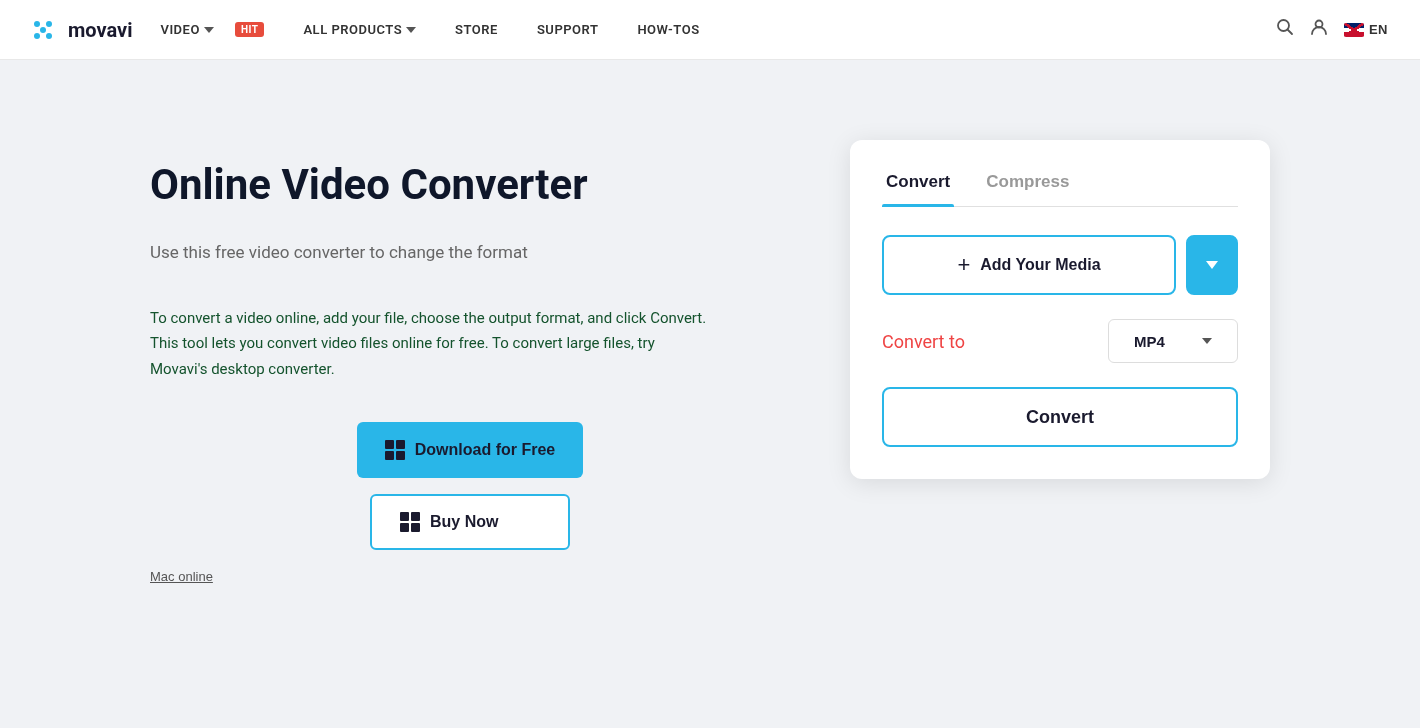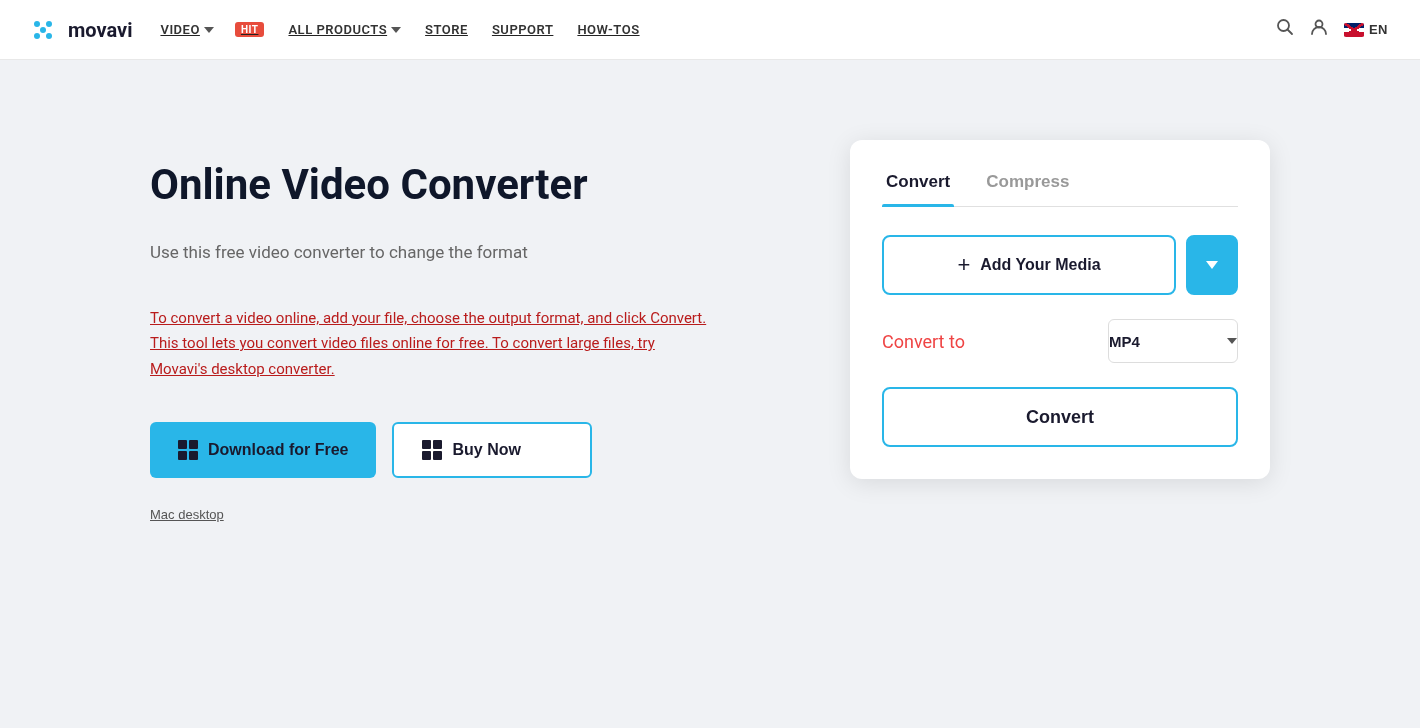--- a/index.html
+++ b/index.html
@@ -24,23 +24,22 @@
       color: #1a1a2e;
       text-decoration: none;
     }
     .logo-dots {
       width: 22px;
       height: 22px;
     }
     .nav-links {
       display: flex;
       align-items: center;
-      gap: 24px;
+      gap: 39px;
       flex: 1;
-      text-decoration: underline;
     }
     .nav-link {
       font-size: 13px;
       font-weight: 600;
       color: #333;
       text-decoration: none;
       display: flex;
       align-items: center;
       gap: 4px;
       letter-spacing: 0.5px;
@@ -126,33 +125,33 @@
 
     .page-subtitle {
       font-size: 17px;
       color: #666;
       margin-bottom: 40px;
       line-height: 1.5;
     }
 
     .page-description {
       font-size: 15px;
-      color: #b91c1c;
+      color: #14532d;
       line-height: 1.7;
       margin-bottom: 40px;
       max-width: 560px;
-      text-decoration: underline;
     }
 
     .cta-buttons {
       display: flex;
       gap: 16px;
       align-items: center;
       flex-wrap: wrap;
-      margin-bottom: 26px;
+      margin-bottom: 16px;
+      flex-direction: column;
     }
 
     .btn-download {
       background: #29b6e8;
       color: #1a1a2e;
       border: none;
       border-radius: 6px;
       padding: 0 28px;
       height: 56px;
       font-size: 16px;
@@ -434,21 +433,21 @@
           <div></div>
             <div></div>
             <div></div>
             <div></div>
         </span>
         <span>Buy Now</span>
       </button>
     </div>
 
     <button class="mac-link">
-      <span>Mac desktop</span>
+      <span>Mac online</span>
     </button>
   </div>
 
   <div class="converter-card">
     <div class="card-tabs">
       <button class="card-tab active">
         <span>Convert</span>
       </button>
       <button class="card-tab">
         <span>Compress</span>
@@ -460,21 +459,21 @@
         <span class="add-media-plus">+</span>
         <span>Add Your Media</span>
       </button>
       <button class="dropdown-arrow-btn">
         <span class="chevron-down"></span>
       </button>
     </div>
 
     <div class="convert-to-row">
       <span class="convert-to-label">Convert to</span>
-      <div class="format-select" style="border:1.5px solid #ddd; border-radius:6px; padding: 0 0; height:44px; display:flex; align-items:center; gap:8px; min-width:130px;">
+      <div class="format-select" style="border:1.5px solid #ddd; border-radius:6px; padding: 0 25px; height:44px; display:flex; align-items:center; gap:8px; min-width:130px;">
         <select style="border:none; background:transparent; font-size:15px; font-weight:600; color:#1a1a2e; cursor:pointer; outline:none; width:100%; appearance:none;">
           <option value="MP4">MP4</option>
           <option value="AVI">AVI</option>
           <option value="MOV">MOV</option>
           <option value="MKV">MKV</option>
           <option value="WMV">WMV</option>
           <option value="FLV">FLV</option>
           <option value="WEBM">WEBM</option>
           <option value="MP3">MP3</option>
           <option value="AAC">AAC</option>

